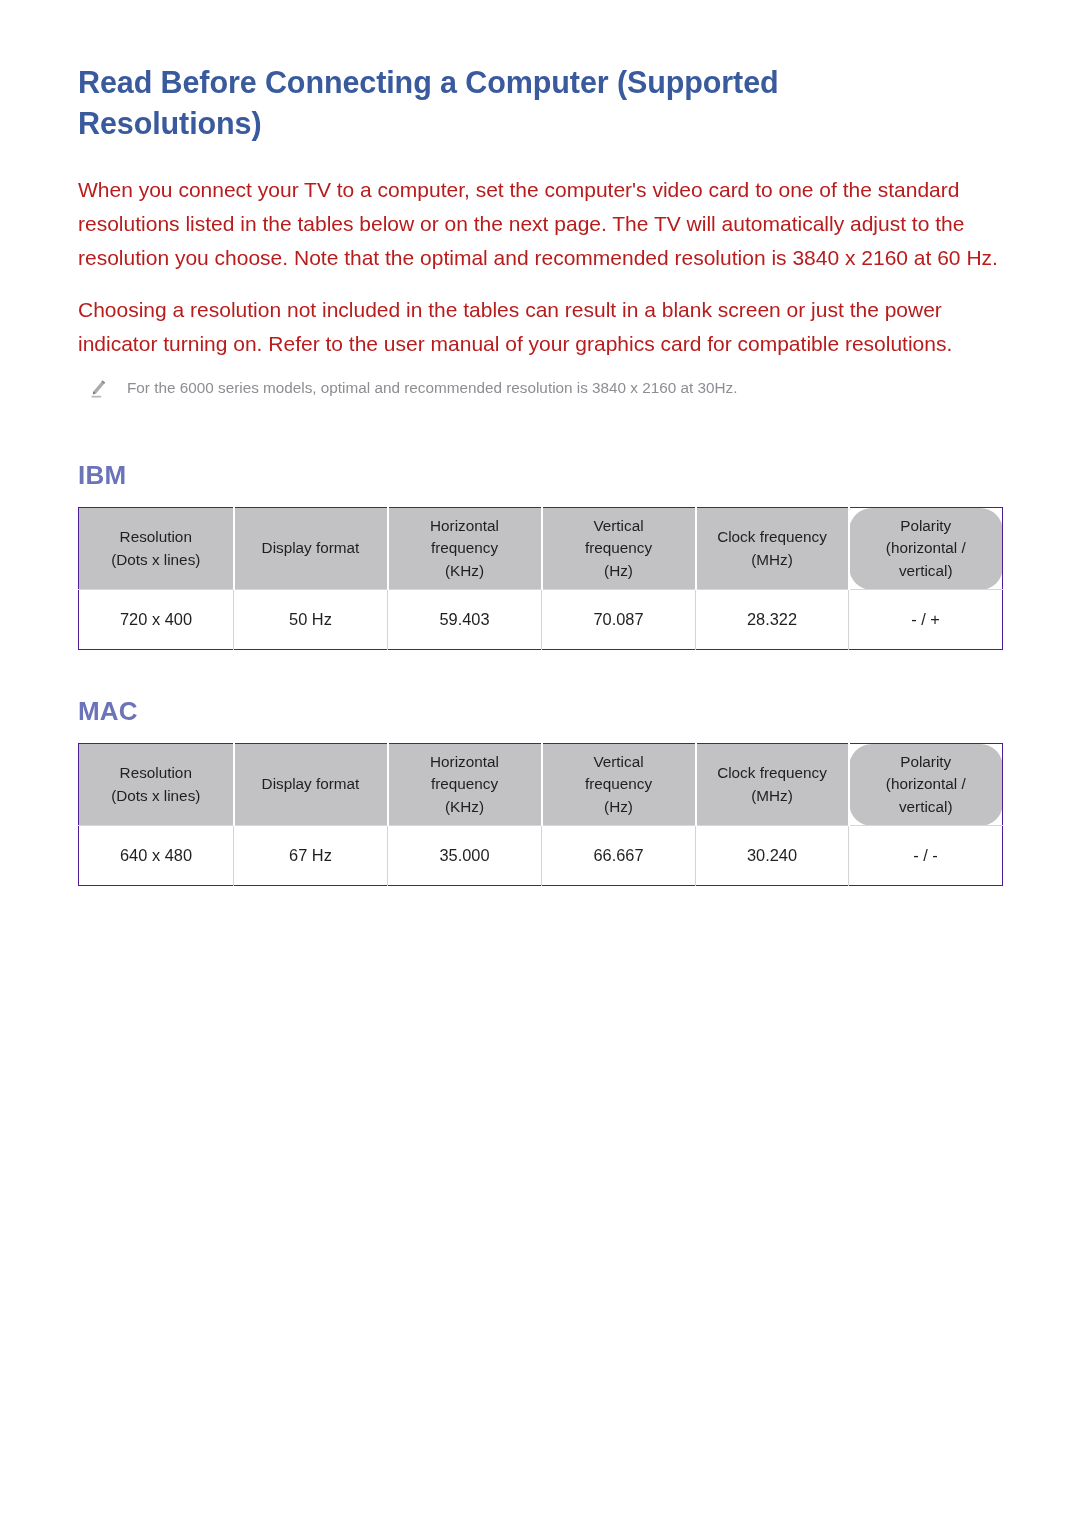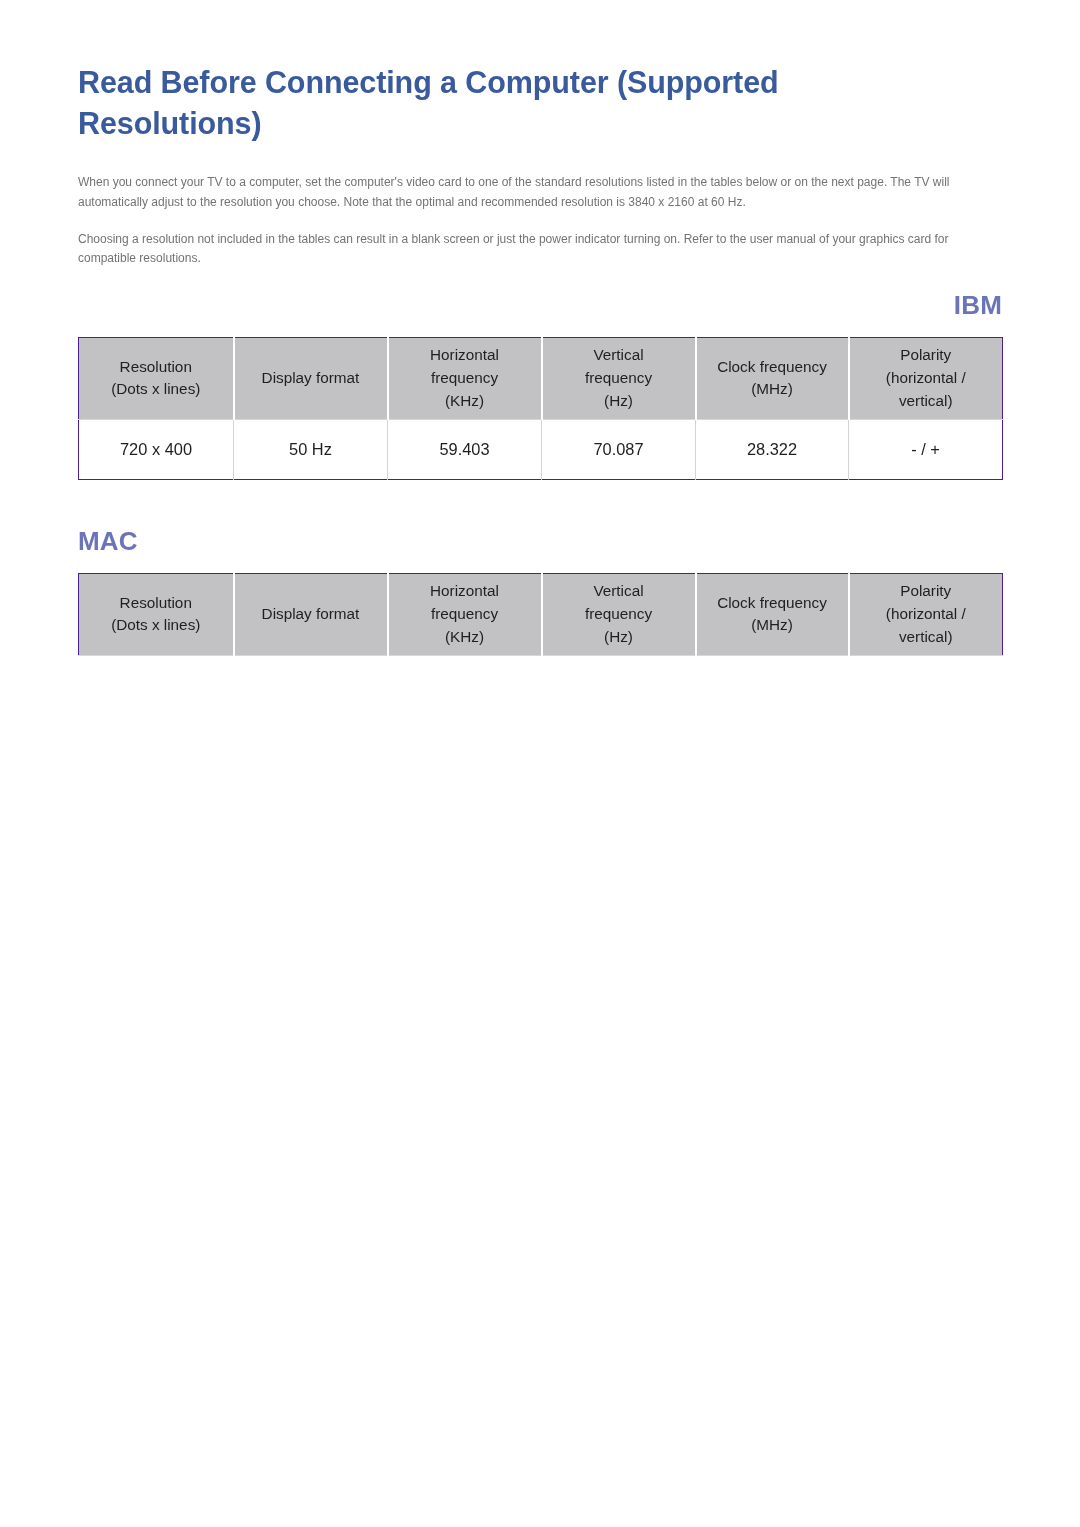--- a/index.html
+++ b/index.html
@@ -29,23 +29,23 @@
     font-weight: bold;
     color: #3a5a9e;
     line-height: 1.33;
     letter-spacing: -0.1px;
     margin: 0 0 30px 0;
     max-width: 830px;
   }
 
   
   .para {
-    font-size: 12px;
+    font-size: 21px;
     line-height: 1.62;
-    color: #737373;
+    color: #b91c1c;
     margin: 0 0 18px 0;
     max-width: 930px;
   }
   .para:last-of-type { margin-bottom: 12px; }
 
   
   .note-row {
     display: flex;
     align-items: flex-start;
     margin-top: 16px;
@@ -67,21 +67,21 @@
   }
 
   
   .section-heading {
     font-size: 26px;
     font-weight: bold;
     color: #6b74b8;
     margin: 46px 0 16px 0;
     letter-spacing: 0.2px;
   }
-  .section-heading.first { margin-top: 21px; text-align: right; }
+  .section-heading.first { margin-top: 60px; }
 
   
   .res-table {
     width: 924px;
     border-collapse: collapse;
     table-layout: fixed;
     border: 1px solid #4c1d95;
     background: #ffffff;
   }
   .res-table col.c1 { width: 155px; }
@@ -98,21 +98,21 @@
     font-weight: normal;
     font-size: 15.3px;
     line-height: 1.48;
     color: #1f1f1f;
     text-align: center;
     vertical-align: middle;
     height: 82px;
     padding: 6px 4px;
     box-sizing: border-box;
   }
-  .res-table thead th:last-child { border-right: none; }
+  .res-table thead th:last-child { border-right: none; border-radius: 23px; }
 
   .res-table tbody td {
     border-right: 1px solid #d4d4d4;
     border-top: 1px solid #d4d4d4;
     font-size: 16.4px;
     color: #1f1f1f;
     text-align: center;
     vertical-align: middle;
     height: 46px;
     padding: 20px;
@@ -129,20 +129,31 @@
 <body>
 
 <div class="page">
 
   <h1 class="page-title">Read Before Connecting a Computer (Supported Resolutions)</h1>
 
   <p class="para">When you connect your TV to a computer, set the computer's video card to one of the standard resolutions listed in the tables below or on the next page. The TV will automatically adjust to the resolution you choose. Note that the optimal and recommended resolution is 3840 x 2160 at 60 Hz.</p>
 
   <p class="para">Choosing a resolution not included in the tables can result in a blank screen or just the power indicator turning on. Refer to the user manual of your graphics card for compatible resolutions.</p>
 
+  <div class="note-row">
+    <span class="note-icon">
+      <svg width="18" height="20" viewBox="0 0 18 20" aria-hidden="true">
+        <path d="M13.6 1.4 L16.2 3.6 L7.0 14.6 L4.0 15.6 L4.4 12.4 Z" fill="#a9a9ae"></path>
+        <path d="M13.6 1.4 L16.2 3.6 L15.0 5.0 L12.4 2.8 Z" fill="#8d8d93"></path>
+        <path d="M4.0 15.6 L4.4 12.4 L6.4 14.1 Z" fill="#6f6f75"></path>
+        <rect x="2.6" y="16.8" width="9.6" height="1.7" fill="#b6b6bb"></rect>
+      </svg>
+    </span>
+    <span class="note-text">For the 6000 series models, optimal and recommended resolution is 3840 x 2160 at 30Hz.</span>
+  </div>
 
   <h2 class="section-heading first">IBM</h2>
 
   <table class="res-table">
     <colgroup>
       <col class="c1">
         <col class="c2">
         <col class="c3">
       <col class="c4">
         <col class="c5">
@@ -225,16 +236,24 @@
           <span class="hdr-line">(MHz)</span>
         </th>
         <th>
           <span class="hdr-line">Polarity</span>
           <span class="hdr-line">(horizontal /</span>
           <span class="hdr-line">vertical)</span>
         </th>
       </tr>
     </thead>
     <tbody>
+      <tr>
+        <td>640 x 480</td>
+        <td>67 Hz</td>
+        <td>35.000</td>
+        <td>66.667</td>
+        <td>30.240</td>
+        <td>- / -</td>
+      </tr>
     </tbody>
   </table>
 
 </div>
 
 </body></html>

